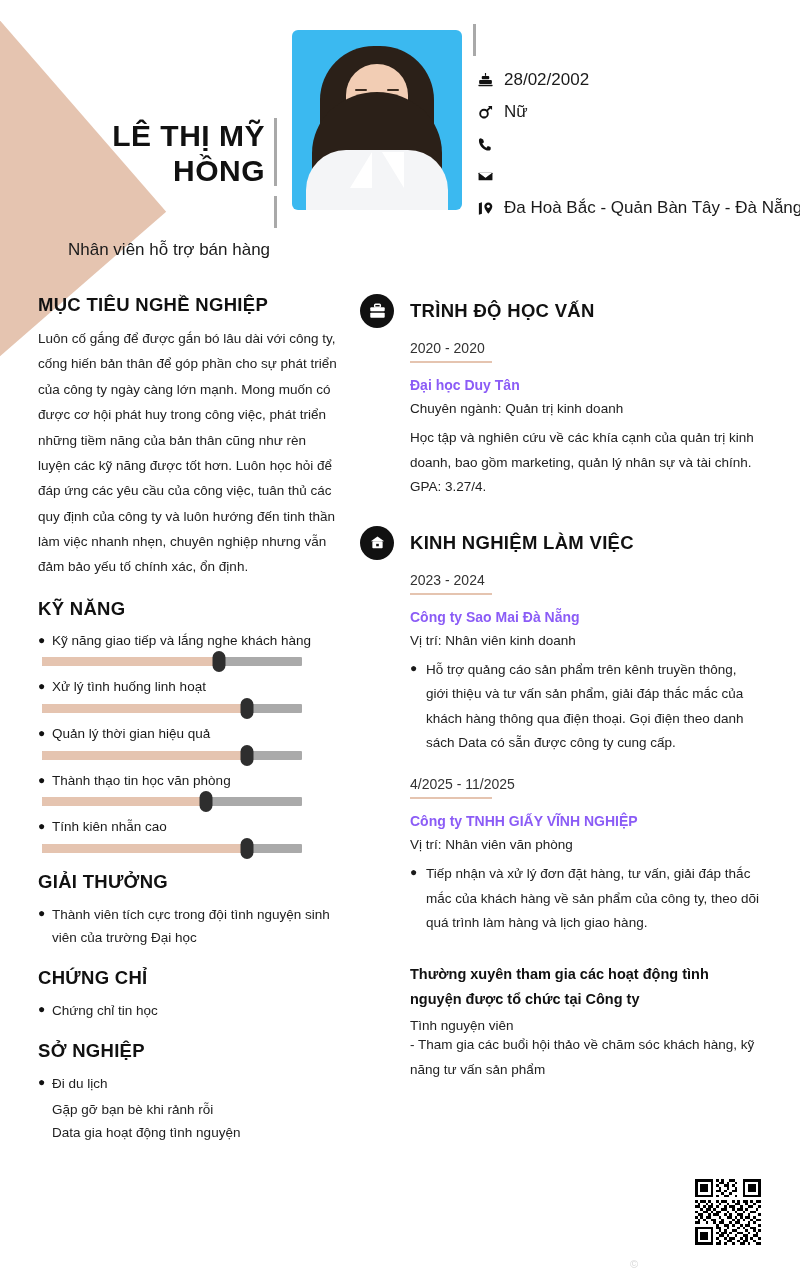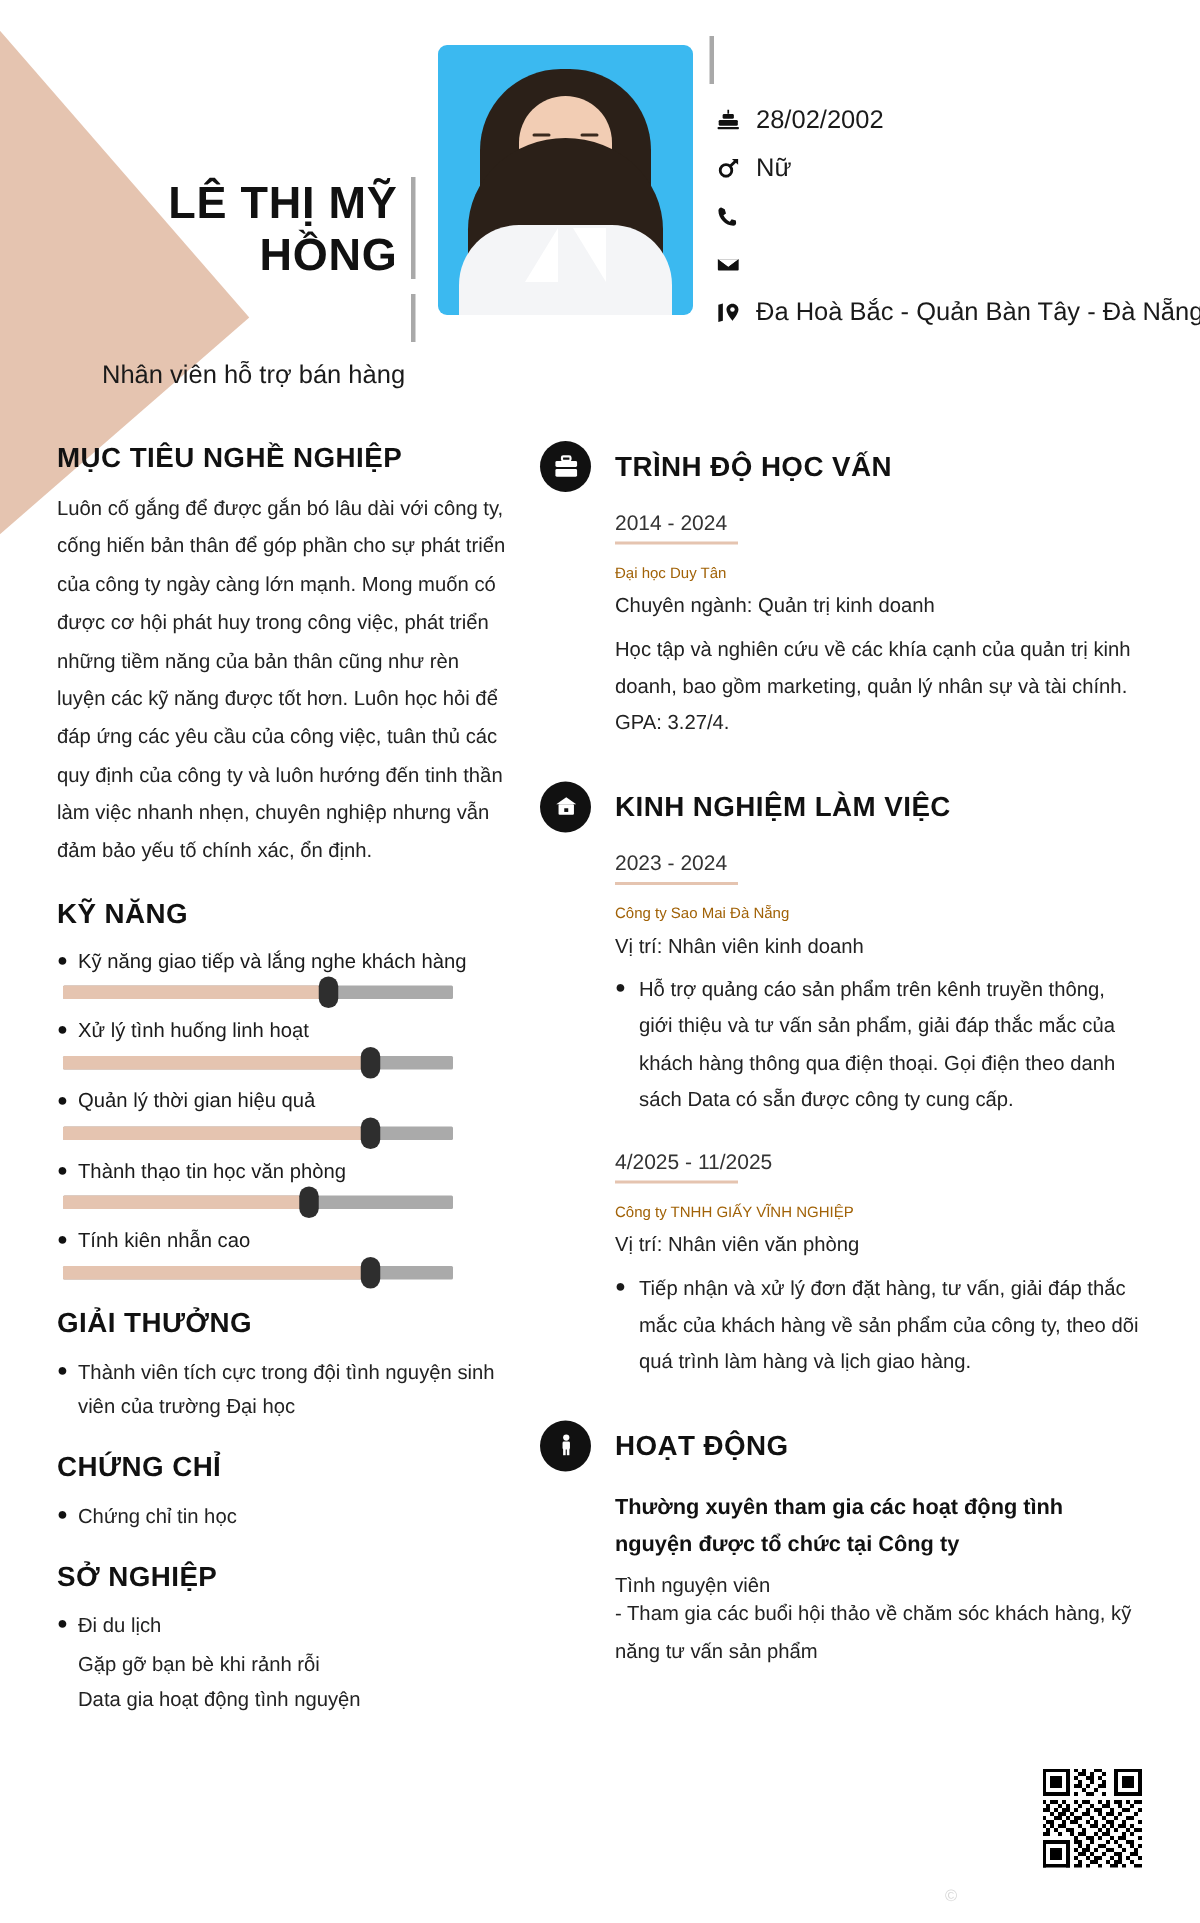--- a/index.html
+++ b/index.html
@@ -161,21 +161,21 @@
     display:flex; align-items:center; justify-content:center;
     flex:0 0 34px;
   }
   .r-ico svg { display:block; }
   .r-title {
     font-size:18.5px; font-weight:bold; letter-spacing:.3px; margin-left:16px; color:#111;
   }
   .r-body { padding-left:50px; }
   .period { font-size:14px; color:#333; margin-bottom:5px; }
   .period-underline { width:82px; height:2px; background:#e5c4b0; margin-bottom:14px; }
-  .org { font-size:10px; font-weight:normal; margin-bottom:8px; color:#a16207; }
+  .org { font-size:14px; font-weight:bold; margin-bottom:8px; color:#8b5cf6; }
   .role { font-size:13.5px; margin-bottom:10px; color:#222; }
   .desc { font-size:13.5px; line-height:1.82; color:#222; }
   .r-bullet { display:flex; }
   .r-bullet .bd { flex:0 0 16px; font-size:12px; line-height:1.82; }
   .entry { margin-bottom:20px; }
   .act-head { font-size:14.5px; font-weight:bold; line-height:1.74; margin-bottom:6px; color:#111; }
   .act-role { font-size:13.5px; color:#222; }
 
   .qr {
     position:absolute; left:687px; top:1179px; width:82px; height:66px;
@@ -377,21 +377,21 @@
         <span class="r-ico">
           <svg width="19" height="19" viewBox="0 0 20 20">
               <rect x="7" y="2.4" width="6" height="3" rx="1" fill="none" stroke="#fff" stroke-width="1.5"></rect>
               <rect x="2.4" y="5.6" width="15.2" height="4.2" rx="1" fill="#fff"></rect>
               <rect x="2.4" y="11.2" width="15.2" height="5.4" rx="1" fill="#fff"></rect>
             </svg>
         </span>
         <span class="r-title">TRÌNH ĐỘ HỌC VẤN</span>
       </div>
       <div class="r-body">
-        <div class="period">2014 - 2024</div>
+        <div class="period">2020 - 2020</div>
         <div class="period-underline"></div>
         <div class="org">Đại học Duy Tân</div>
         <div class="role">Chuyên ngành: Quản trị kinh doanh</div>
         <div class="desc">Học tập và nghiên cứu về các khía cạnh của quản trị kinh doanh, bao gồm marketing, quản lý nhân sự và tài chính. GPA: 3.27/4.</div>
       </div>
     </div>
 
     <div class="r-sec">
       <div class="r-head">
         <span class="r-ico">
@@ -423,31 +423,20 @@
           <div class="role">Vị trí: Nhân viên văn phòng</div>
           <div class="r-bullet">
             <span class="bd">●</span>
             <span class="desc">Tiếp nhận và xử lý đơn đặt hàng, tư vấn, giải đáp thắc mắc của khách hàng về sản phẩm của công ty, theo dõi quá trình làm hàng và lịch giao hàng.</span>
           </div>
         </div>
       </div>
     </div>
 
     <div class="r-sec">
-      <div class="r-head">
-        <span class="r-ico">
-          <svg width="19" height="19" viewBox="0 0 20 20">
-              <circle cx="10" cy="4.6" r="2.2" fill="#fff"></circle>
-              <rect x="7.4" y="7.4" width="5.2" height="5.6" rx="1" fill="#fff"></rect>
-              <rect x="7.8" y="12.6" width="1.8" height="4.4" fill="#fff"></rect>
-              <rect x="10.4" y="12.6" width="1.8" height="4.4" fill="#fff"></rect>
-            </svg>
-        </span>
-        <span class="r-title">HOẠT ĐỘNG</span>
-      </div>
       <div class="r-body">
         <div class="act-head">Thường xuyên tham gia các hoạt động tình nguyện được tổ chức tại Công ty</div>
         <div class="act-role">Tình nguyện viên</div>
         <div class="desc">- Tham gia các buổi hội thảo về chăm sóc khách hàng, kỹ năng tư vấn sản phẩm</div>
       </div>
     </div>
   </div>
 </div>
 
 <div class="qr">

